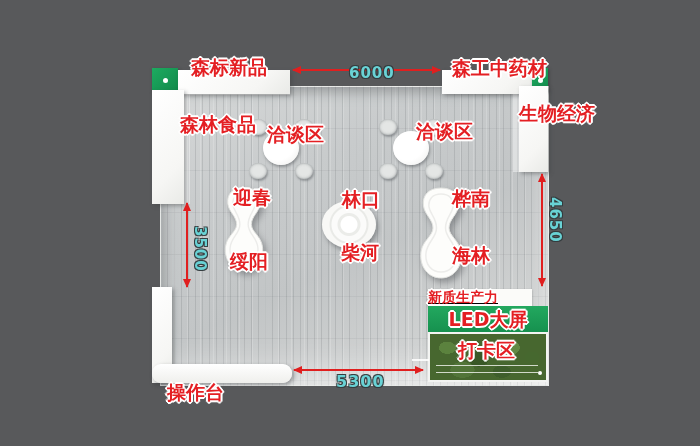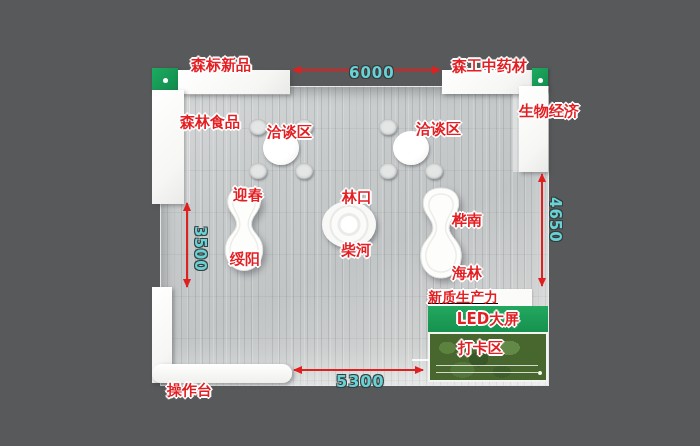--- a/index.html
+++ b/index.html
@@ -49,21 +49,21 @@
   .chair{position:absolute;width:18px;height:16px;border-radius:50%;
          background:#e4e6e5;box-shadow:inset 0 0 3px rgba(110,115,118,.7),1px 2px 2px rgba(80,84,88,.45);}
   .negtable{position:absolute;left:14px;top:12px;width:36px;height:34px;border-radius:50%;
             background:radial-gradient(circle at 40% 35%,#ffffff 0 55%,#ececea 100%);
             box-shadow:1px 2px 3px rgba(80,84,88,.5);}
   .roundtable{position:absolute;left:322px;top:201px;width:54px;height:47px;border-radius:50%;
             background:radial-gradient(circle,#ffffff 0 8px,#ebece9 9px 11px,#fbfbfa 12px 17px,#e9eae7 18px 19px,#f8f8f6 20px);
             box-shadow:2px 3px 4px rgba(80,84,88,.5);}
   .stand{position:absolute;filter:drop-shadow(3px 4px 3px rgba(70,74,78,.45));}
   
-  .lbl{position:absolute;font-weight:bold;font-size:15px;line-height:1.15;color:#e41f23;white-space:nowrap;
+  .lbl{position:absolute;font-weight:bold;font-size:19px;line-height:1.15;color:#e41f23;white-space:nowrap;
        text-shadow:-1px -1px 0 #fff,1px -1px 0 #fff,-1px 1px 0 #fff,1px 1px 0 #fff,
                    0 -2px 0 #fff,0 2px 0 #fff,-2px 0 0 #fff,2px 0 0 #fff;}
   .lbl.small{font-size:14px;}
   .dim{position:absolute;font-weight:bold;font-size:15px;color:#69d2d5;letter-spacing:1px;white-space:nowrap;
        text-shadow:-1px -1px 0 rgba(52,60,62,.95),1px -1px 0 rgba(52,60,62,.95),
                    -1px 1px 0 rgba(52,60,62,.95),1px 1px 0 rgba(52,60,62,.95);}
   .rot90{transform:rotate(90deg);transform-origin:top left;}
   
   .arr{position:absolute;background:#e01f1f;}
   .arr.h{height:2px;}
@@ -142,22 +142,22 @@
   <span class="lbl" style="left:191px;top:57px;">森标新品</span>
   <span class="lbl" style="left:452px;top:58px;">森工中药材</span>
   <span class="lbl" style="left:132px;top:114px;padding-left:48px;">森林食品</span>
   <span class="lbl" style="left:519px;top:103px;">生物经济</span>
   <span class="lbl" style="left:267px;top:124px;">洽谈区</span>
   <span class="lbl" style="left:416px;top:121px;">洽谈区</span>
   <span class="lbl" style="left:233px;top:187px;">迎春</span>
   <span class="lbl" style="left:230px;top:251px;">绥阳</span>
   <span class="lbl" style="left:342px;top:189px;">林口</span>
   <span class="lbl" style="left:341px;top:242px;">柴河</span>
-  <span class="lbl" style="left:452px;top:188px;margin-top:24px;">桦南</span>
-  <span class="lbl" style="left:452px;top:245px;margin-top:20px;">海林</span>
+  <span class="lbl" style="left:452px;top:188px;">桦南</span>
+  <span class="lbl" style="left:452px;top:245px;">海林</span>
   <span class="lbl" style="left:167px;top:382px;">操作台</span>
 
   <div class="arr h" style="left:293px;top:69px;width:147px;"></div>
   <span class="dim" style="left:349px;top:64px;">6000</span>
 
   <div class="arr v" style="left:186px;top:203px;height:84px;"></div>
   <span class="dim rot90" style="left:209px;top:226px;">3500</span>
 
   <div class="arr v" style="left:541px;top:174px;height:112px;"></div>
   <span class="dim rot90" style="left:564px;top:197px;">4650</span>

